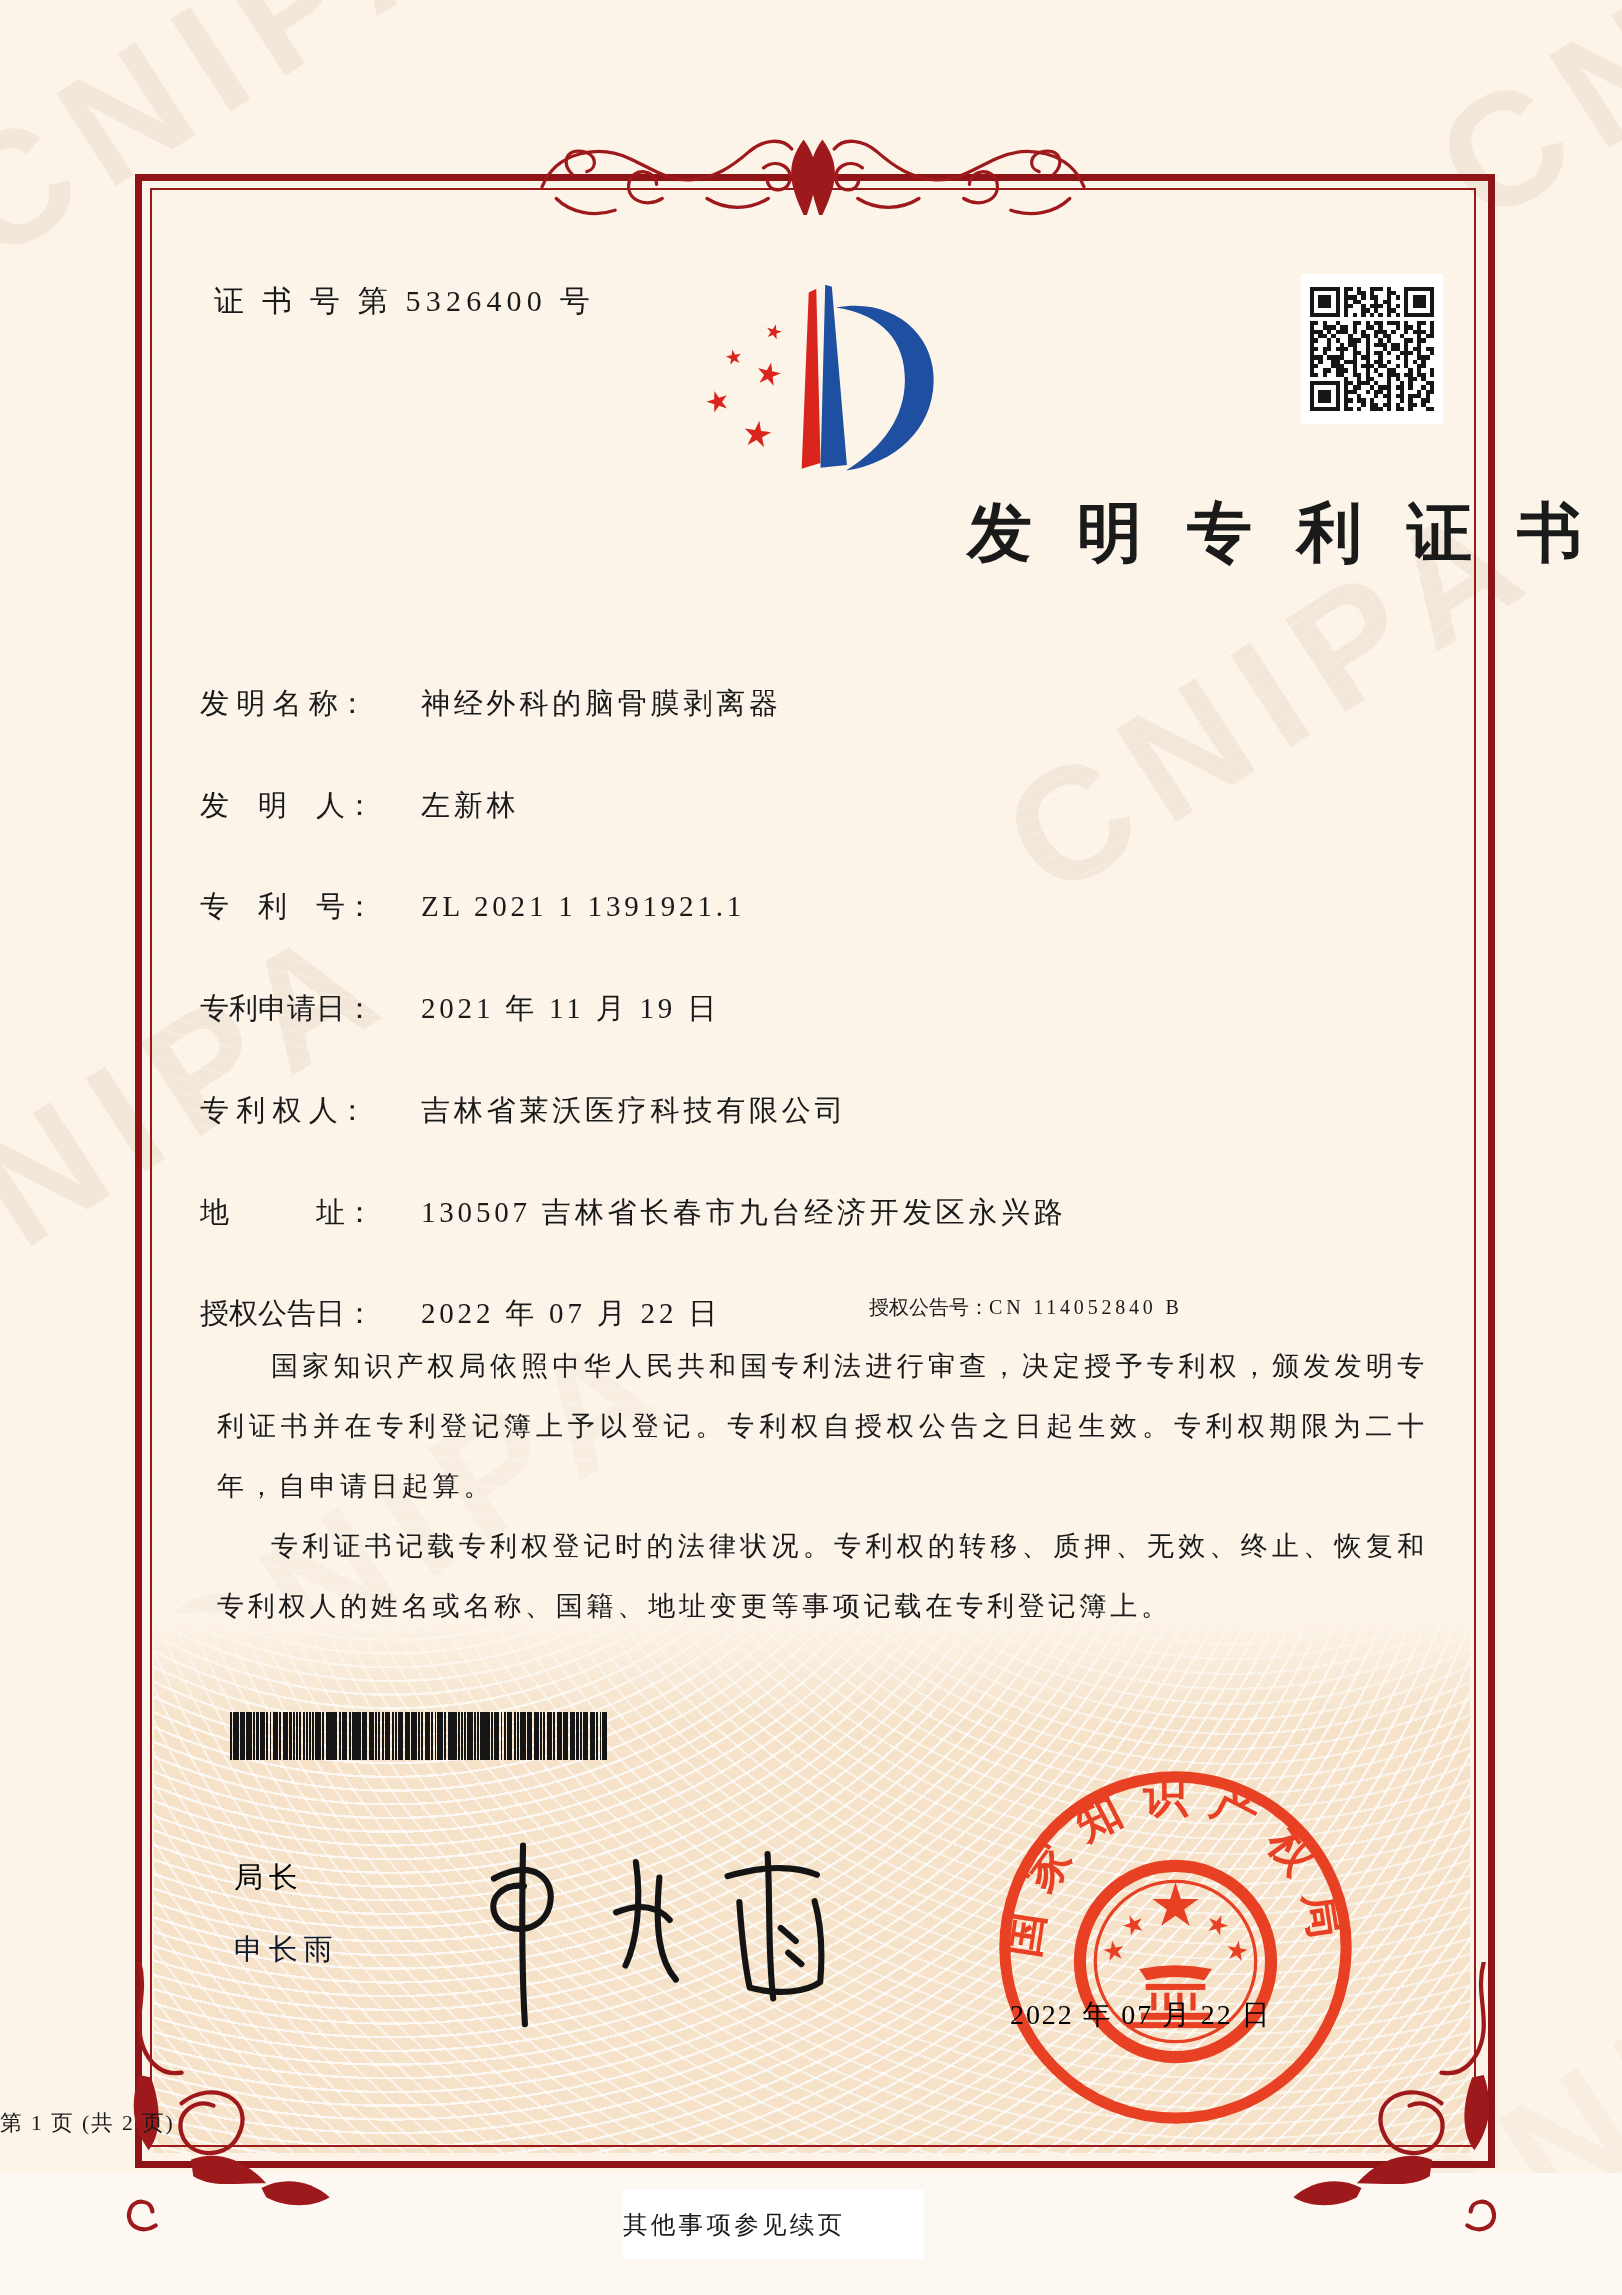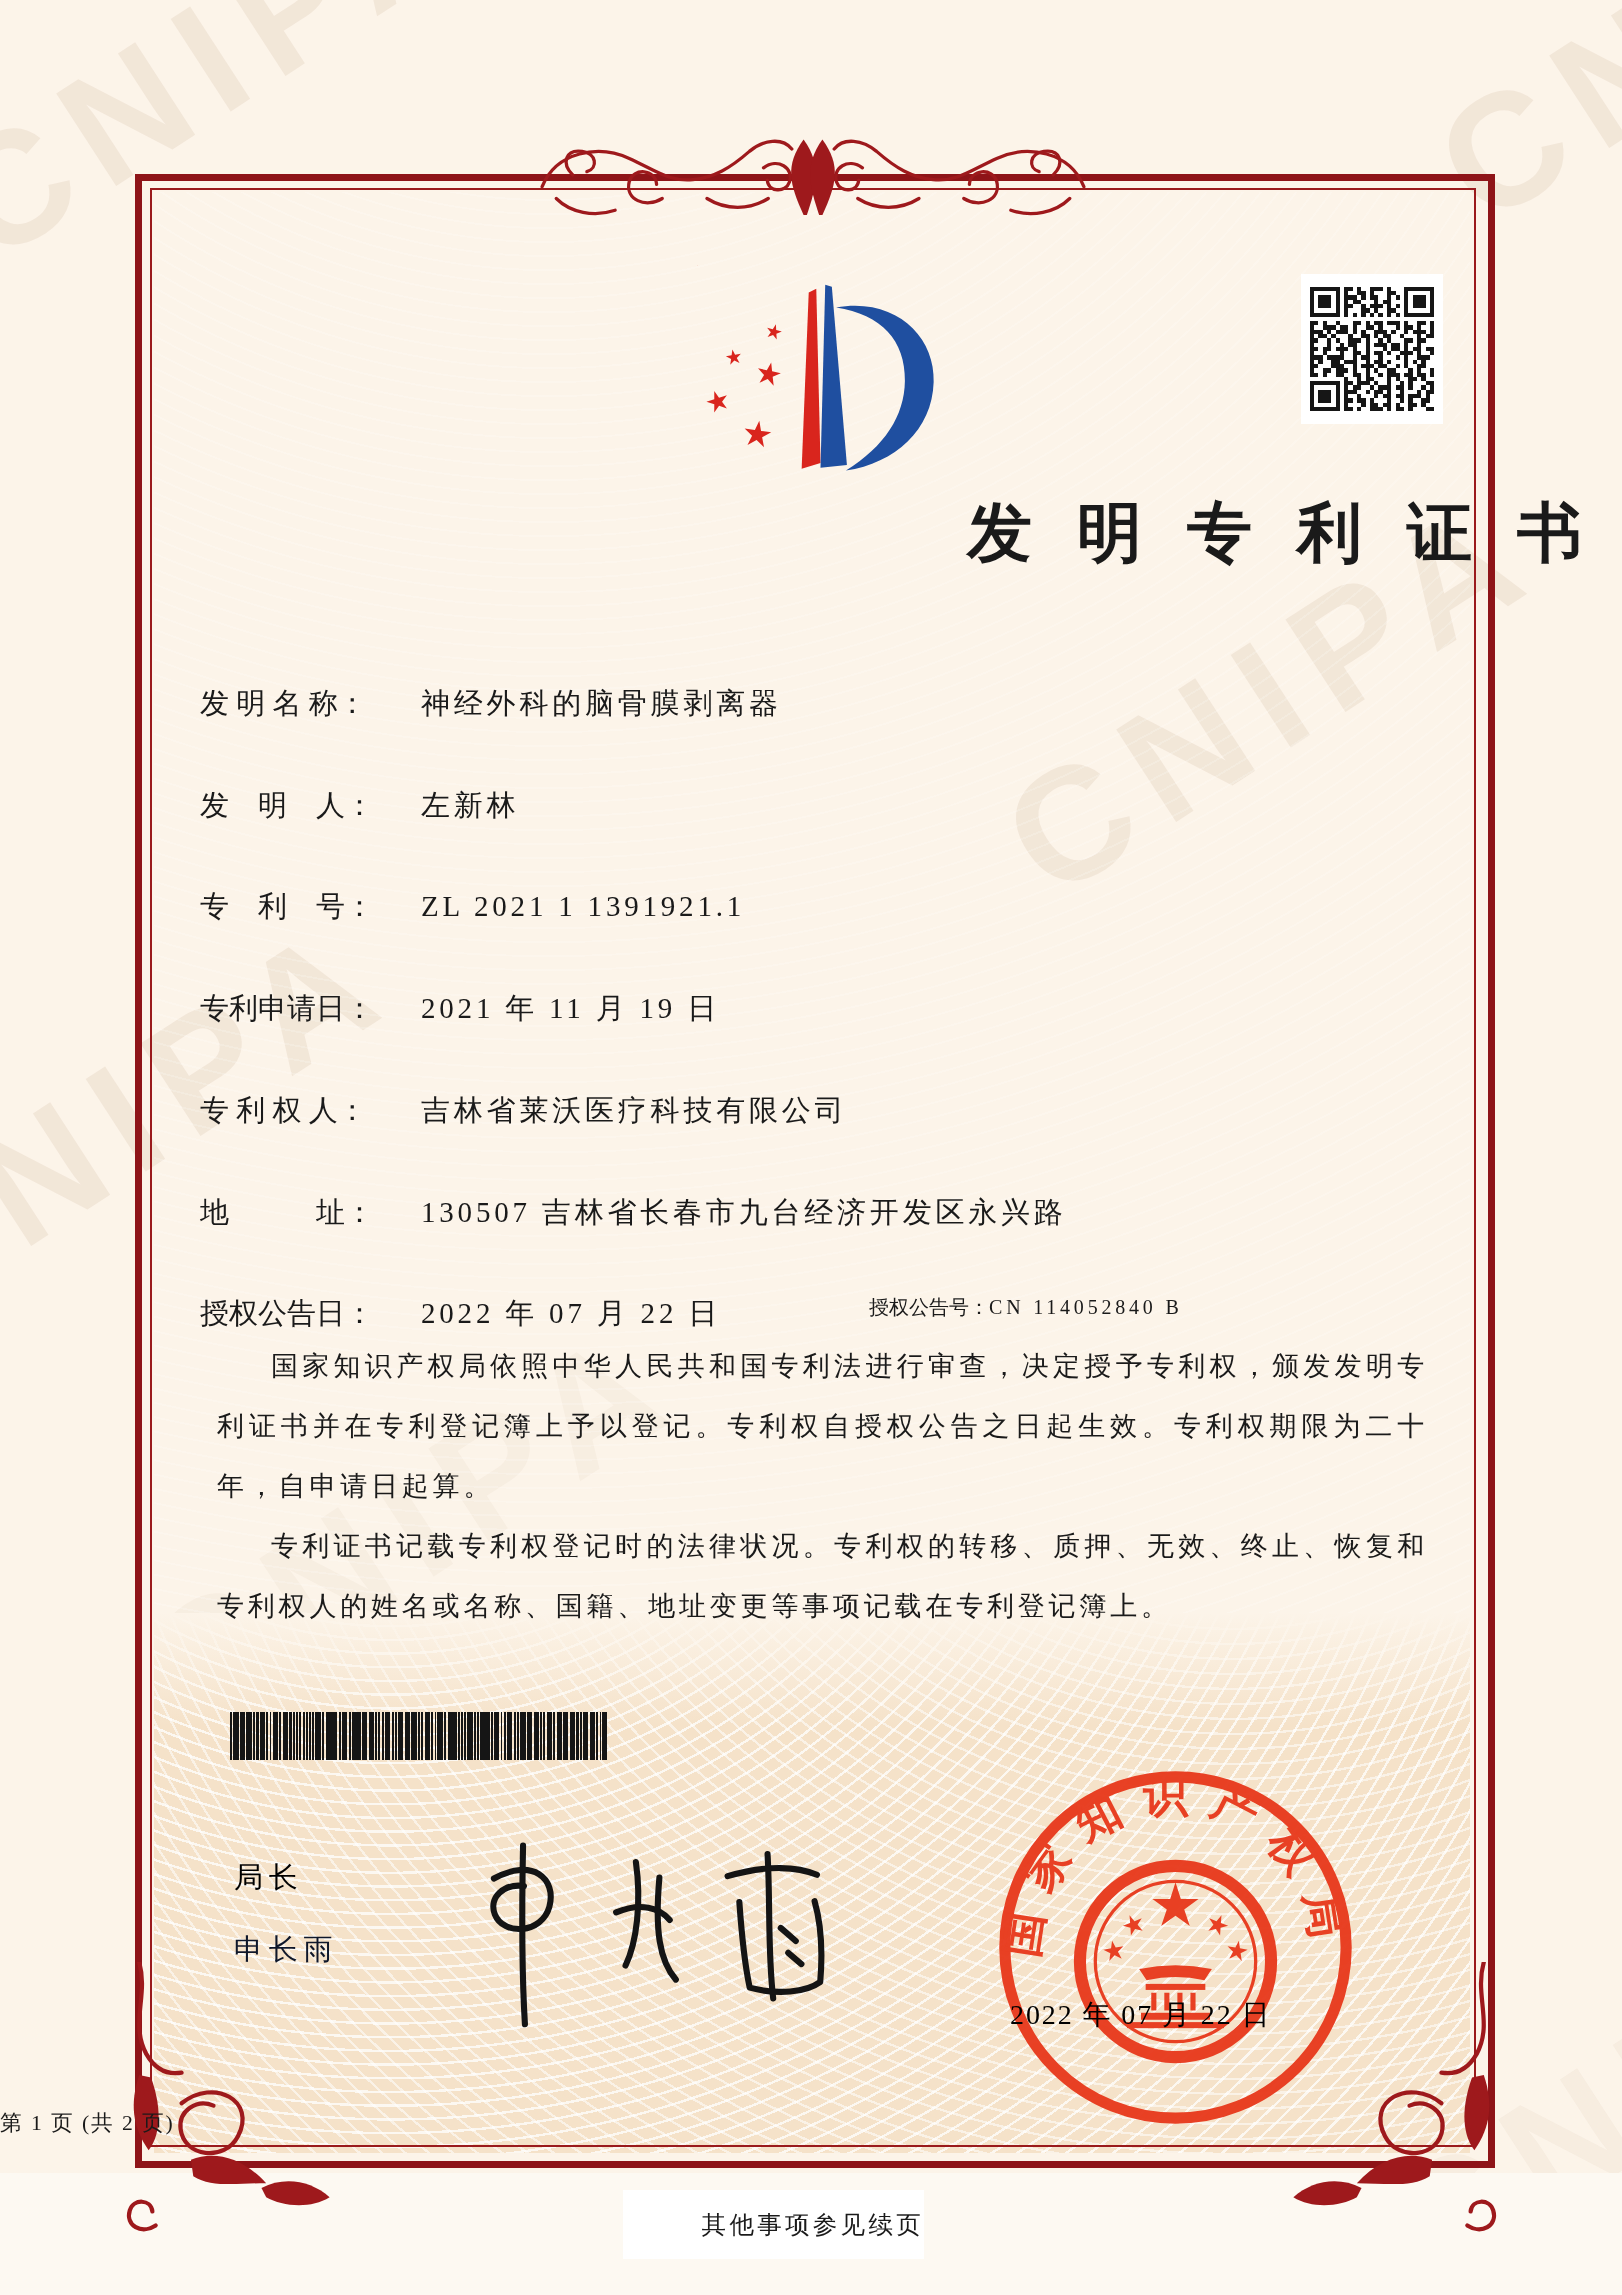--- a/index.html
+++ b/index.html
@@ -40,21 +40,21 @@
      repeating-linear-gradient(90deg,transparent 0 8px,#151515 8px 9.4px,transparent 9.4px 19.3px);}
   .director-title{left:234px;top:1858px;font-size:29px;letter-spacing:5.7px;z-index:4;
       font-family:Liberation Mono, monospace;color:#000000;}
   .director-name{left:234px;top:1930px;font-size:29px;letter-spacing:5.7px;z-index:4;
       font-family:"Liberation Sans","DejaVu Sans",sans-serif;color:#0f172a;}
   .signature{left:438px;top:1808px;z-index:4;}
   .seal{left:989px;top:1761px;z-index:4;opacity:.96;}
   .sealdate{left:1010px;top:1996px;width:358px;font-size:28px;letter-spacing:1.9px;color:#000;z-index:5;}
   .pageinfo{left:0;top:2108px;width:100%;text-align:left;font-size:21.7px;letter-spacing:1.9px;z-index:4;}
   .notebox{left:623px;top:2190px;width:301px;height:69px;background:#ffffff;z-index:4;
-           text-align:right;line-height:69px;font-size:24.5px;letter-spacing:3.3px;}
+           text-align:left;line-height:69px;font-size:24.5px;letter-spacing:3.3px;}
   .ornament{z-index:3;}
   .qrbox{left:1301px;top:274px;width:142px;height:150px;background:#fff;z-index:4;}
   .logo{left:697px;top:265px;z-index:4;}
 </style>
 </head>
 <body>
 
 <div class="page">
 
   <div class="wm" style="left:-85px;top:-33px;">CNIPA</div>
@@ -100,20 +100,21 @@
     <g stroke="#9e191c" fill="none" stroke-width="9" stroke-linecap="round">
       <path d="M60 0 C80 70 40 130 75 195 C95 230 120 240 150 235"></path>
       <path d="M150 300 c70 -55 160 -5 120 70 c-28 55 -115 45 -122 -15 c-5 -40 35 -65 70 -50"></path>
       <path d="M95 560 c-30 20 -65 0 -55 -32 c8 -26 45 -24 48 2"></path>
       <path d="M60 240 C40 300 45 350 80 400 C110 360 105 300 85 245 Z" fill="#9e191c" stroke="none"></path>
       <path d="M170 420 C220 400 280 415 330 470 C270 470 215 480 175 455 Z" fill="#9e191c" stroke="none"></path>
       <path d="M320 480 C370 455 425 465 465 500 C425 525 365 520 330 500 Z" fill="#9e191c" stroke="none"></path>
     </g>
   </svg>
 
+  <div class="abs certno">证 书 号 第 5326400 号</div>
 
   <svg class="abs logo" width="264" height="217" viewBox="0 0 560 460">
     <path id="st" d="M0,-1 L0.22,-0.31 L0.95,-0.31 L0.36,0.12 L0.59,0.81 L0,0.38 L-0.59,0.81 L-0.36,0.12 L-0.95,-0.31 L-0.22,-0.31 Z" fill="#d9251d"></path>
     <use href="#st" transform="translate(163,142) scale(17) rotate(15)"></use>
     <use href="#st" transform="translate(78,196) scale(17) rotate(-10)"></use>
     <use href="#st" transform="translate(152,232) scale(26) rotate(12)"></use>
     <use href="#st" transform="translate(44,290) scale(24) rotate(-18)"></use>
     <use href="#st" transform="translate(128,360) scale(30) rotate(8)"></use>
     <polygon points="237,58 253,50 262,420 222,432" fill="#d9251d"></polygon>
     <polygon points="272,42 286,46 318,424 262,430" fill="#1f4fa0"></polygon>

